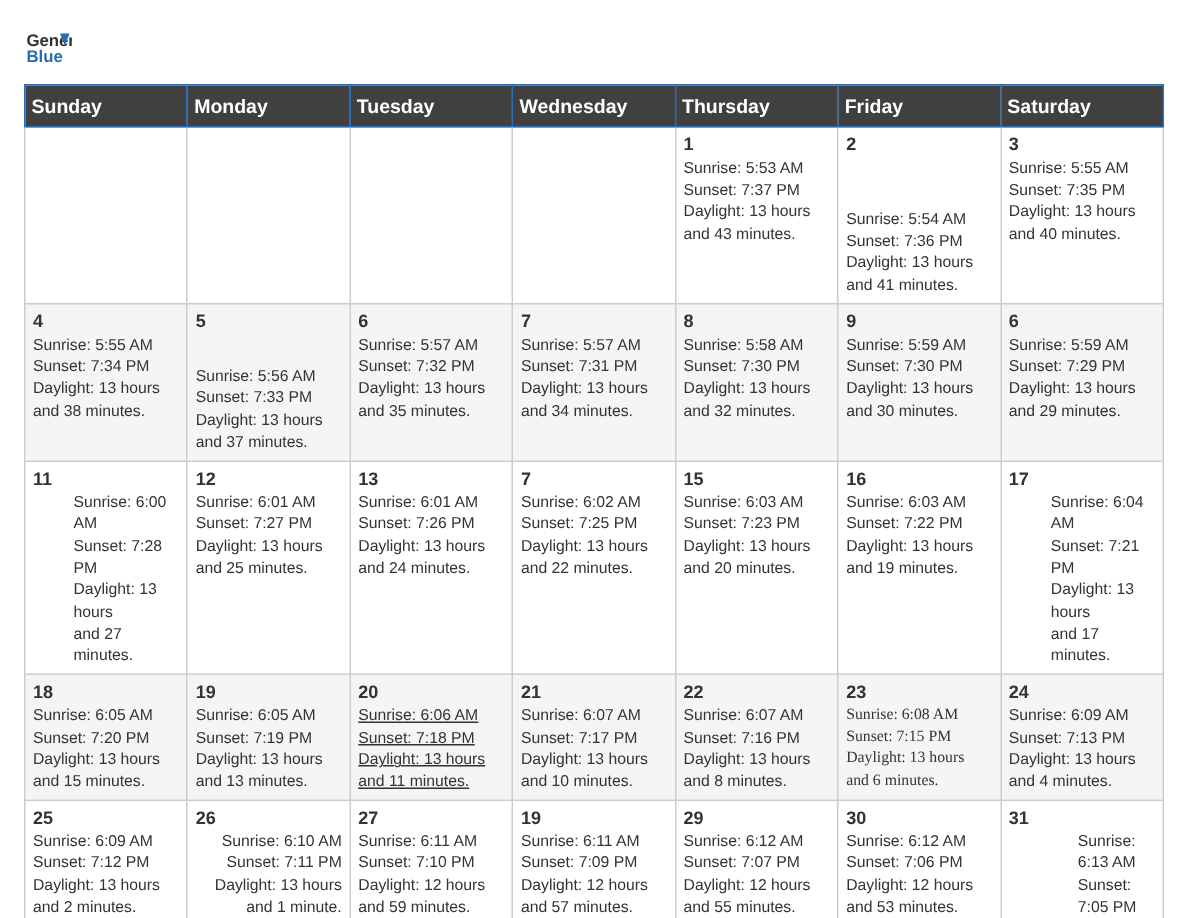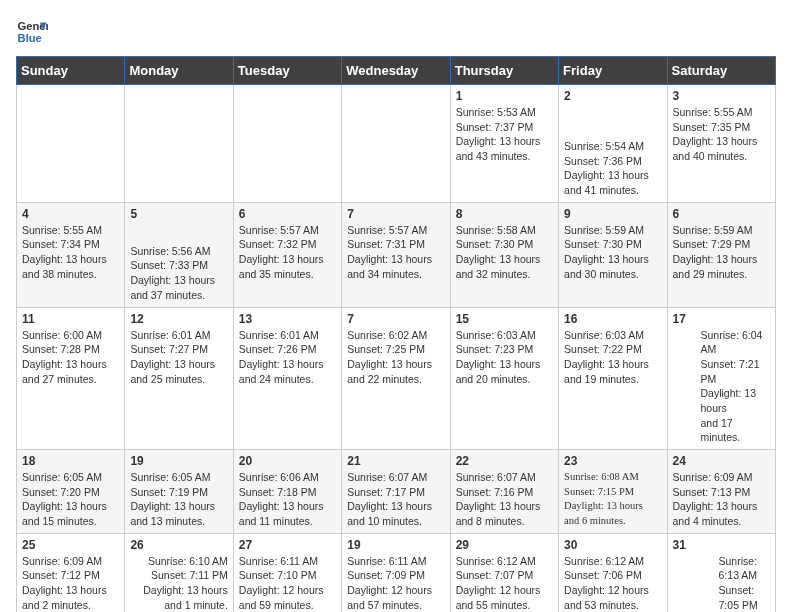--- a/index.html
+++ b/index.html
@@ -180,21 +180,21 @@
           <span class="day-number">6</span>
           <div class="day-info" style="white-space: pre-line;">Sunrise: 5:59 AM
 Sunset: 7:29 PM
 Daylight: 13 hours
 and 29 minutes.</div>
         </td>
       </tr>
       <tr>
         <td>
           <span class="day-number">11</span>
-          <div class="day-info" style="white-space: pre-line;">Sunrise: 6:00 AM
+          <div class="day-info" style="white-space: pre-line; margin-left: 27px;">Sunrise: 6:00 AM
 Sunset: 7:28 PM
 Daylight: 13 hours
 and 27 minutes.</div>
         </td>
         <td>
           <span class="day-number">12</span>
           <div class="day-info" style="white-space: pre-line;">Sunrise: 6:01 AM
 Sunset: 7:27 PM
 Daylight: 13 hours
 and 25 minutes.</div>
@@ -245,21 +245,21 @@
         </td>
         <td>
           <span class="day-number">19</span>
           <div class="day-info" style="white-space: pre-line;">Sunrise: 6:05 AM
 Sunset: 7:19 PM
 Daylight: 13 hours
 and 13 minutes.</div>
         </td>
         <td>
           <span class="day-number">20</span>
-          <div class="day-info" style="white-space: pre-line;">Sunrise: 6:06 AM
+          <div class="day-info" style="white-space: pre-line; text-decoration: underline;">Sunrise: 6:06 AM
 Sunset: 7:18 PM
 Daylight: 13 hours
 and 11 minutes.</div>
         </td>
         <td>
           <span class="day-number">21</span>
           <div class="day-info" style="white-space: pre-line;">Sunrise: 6:07 AM
 Sunset: 7:17 PM
 Daylight: 13 hours
 and 10 minutes.</div>

